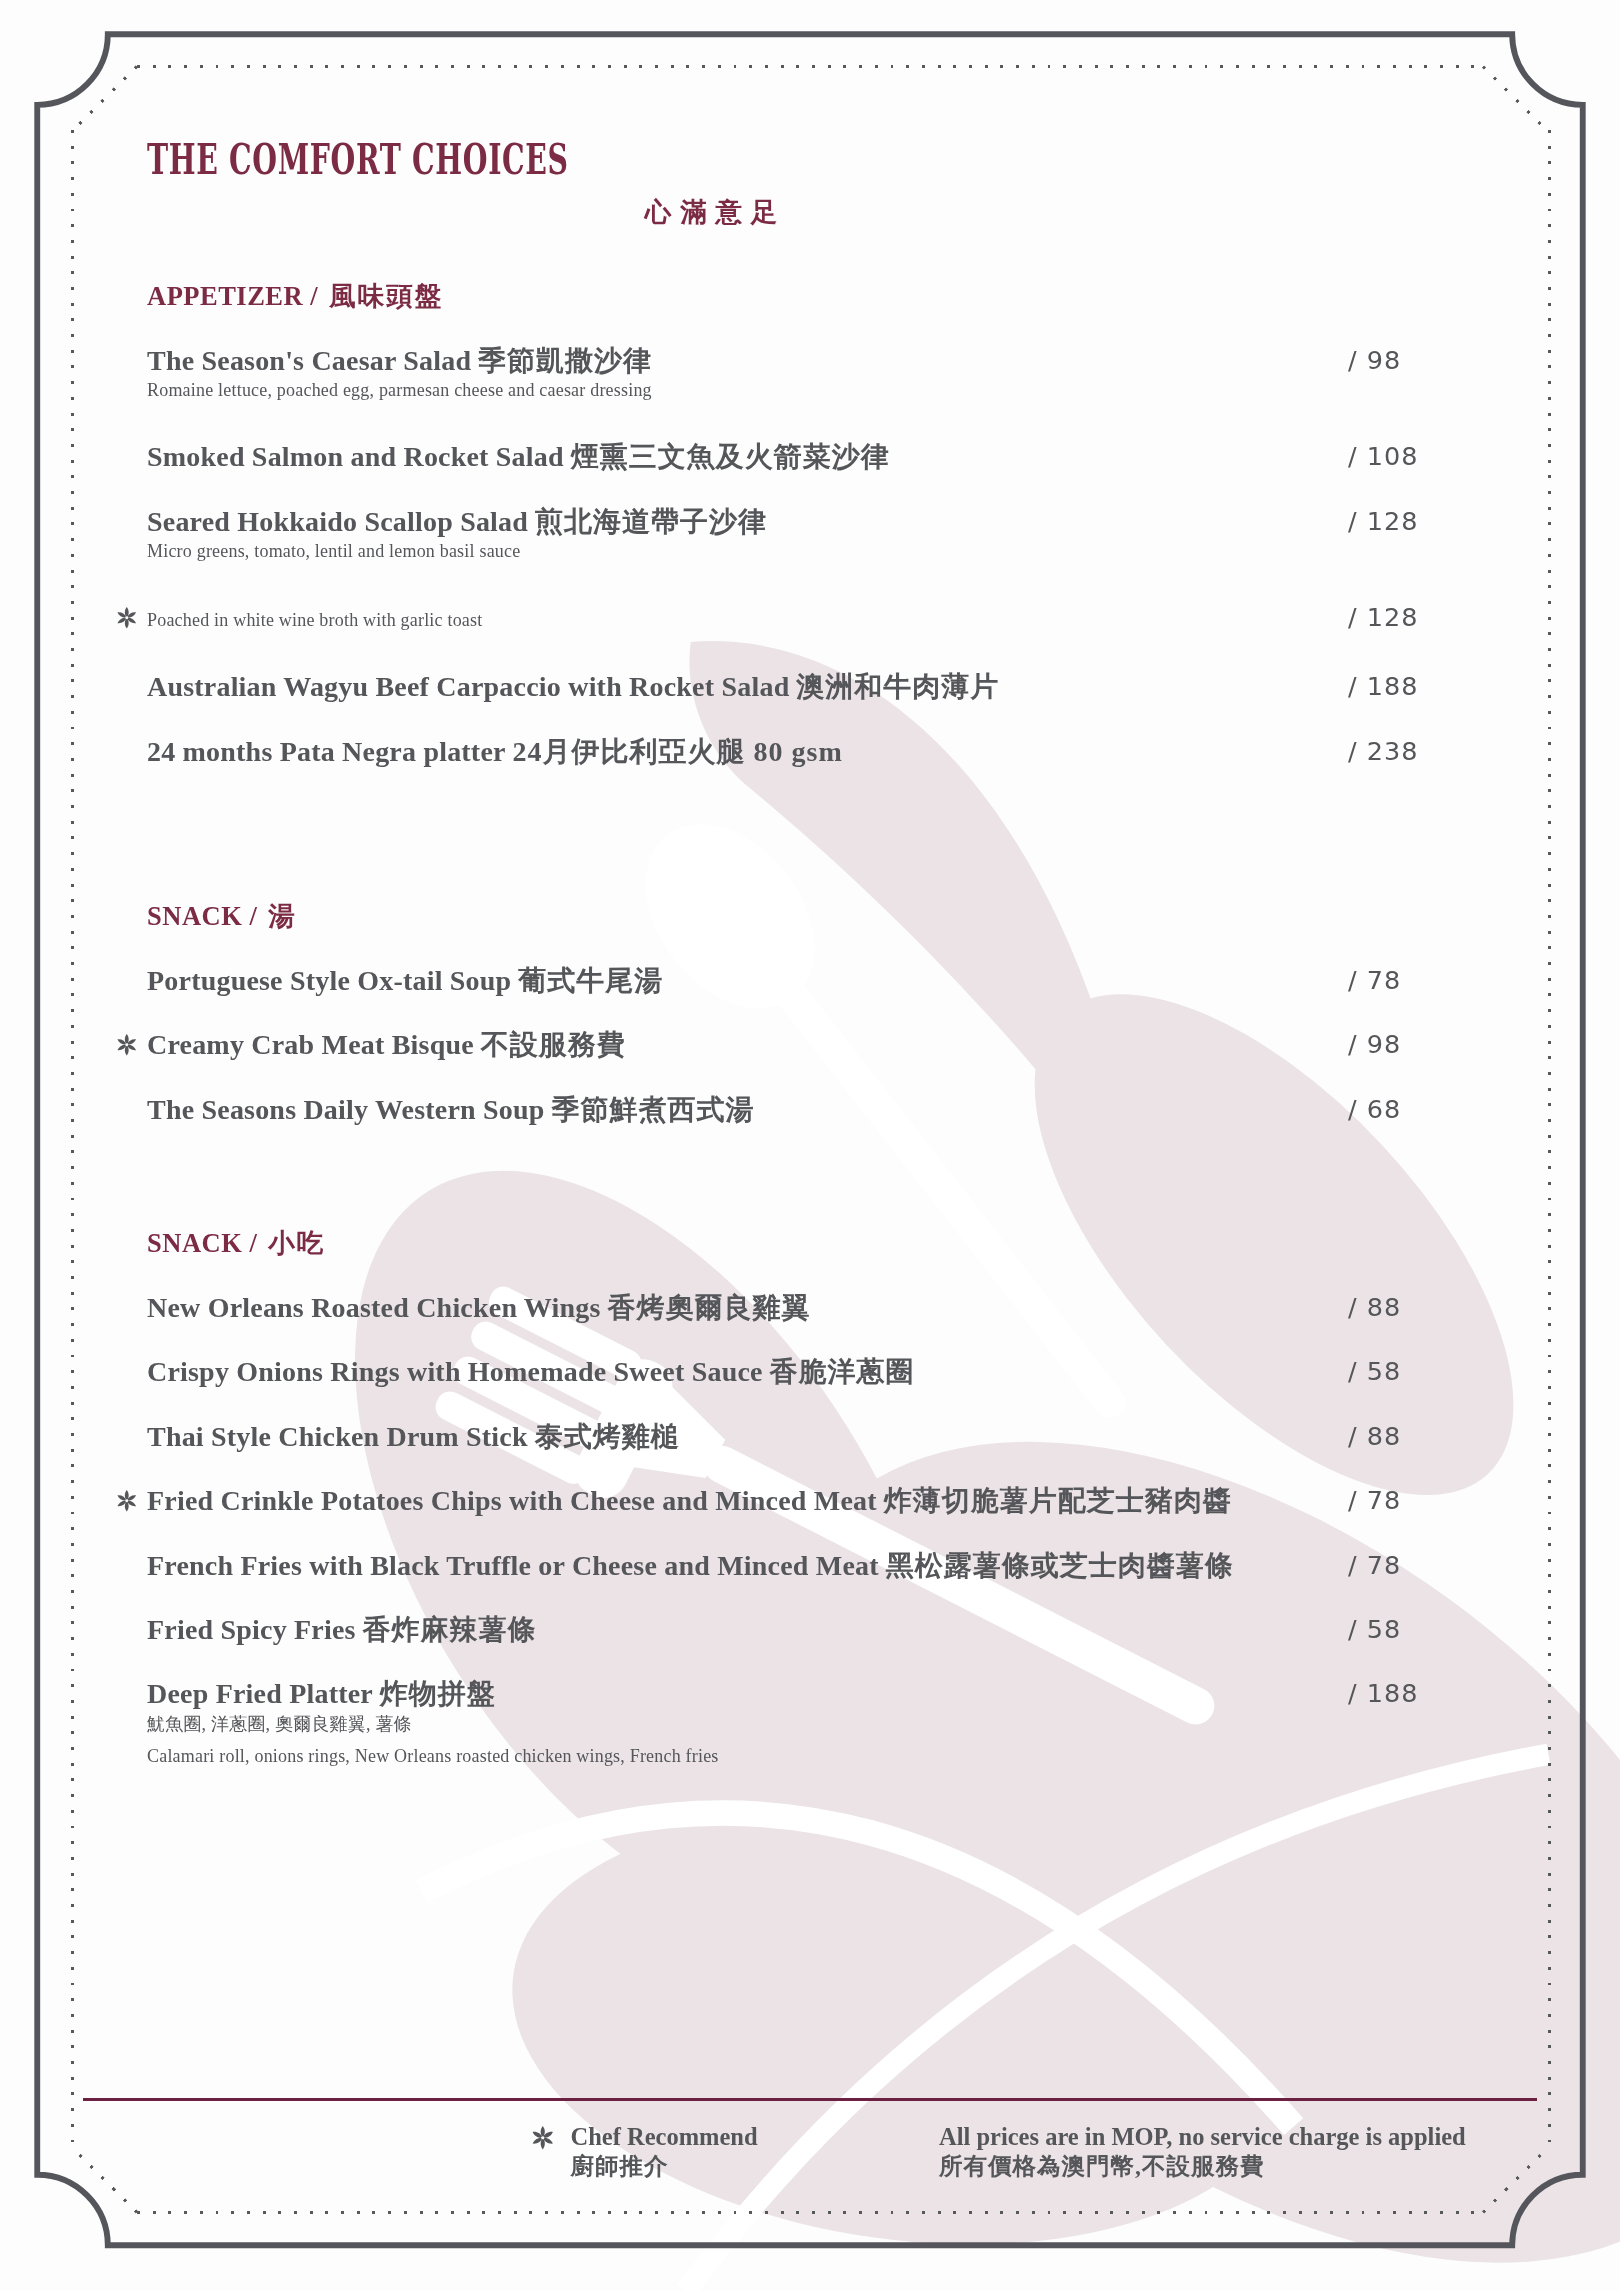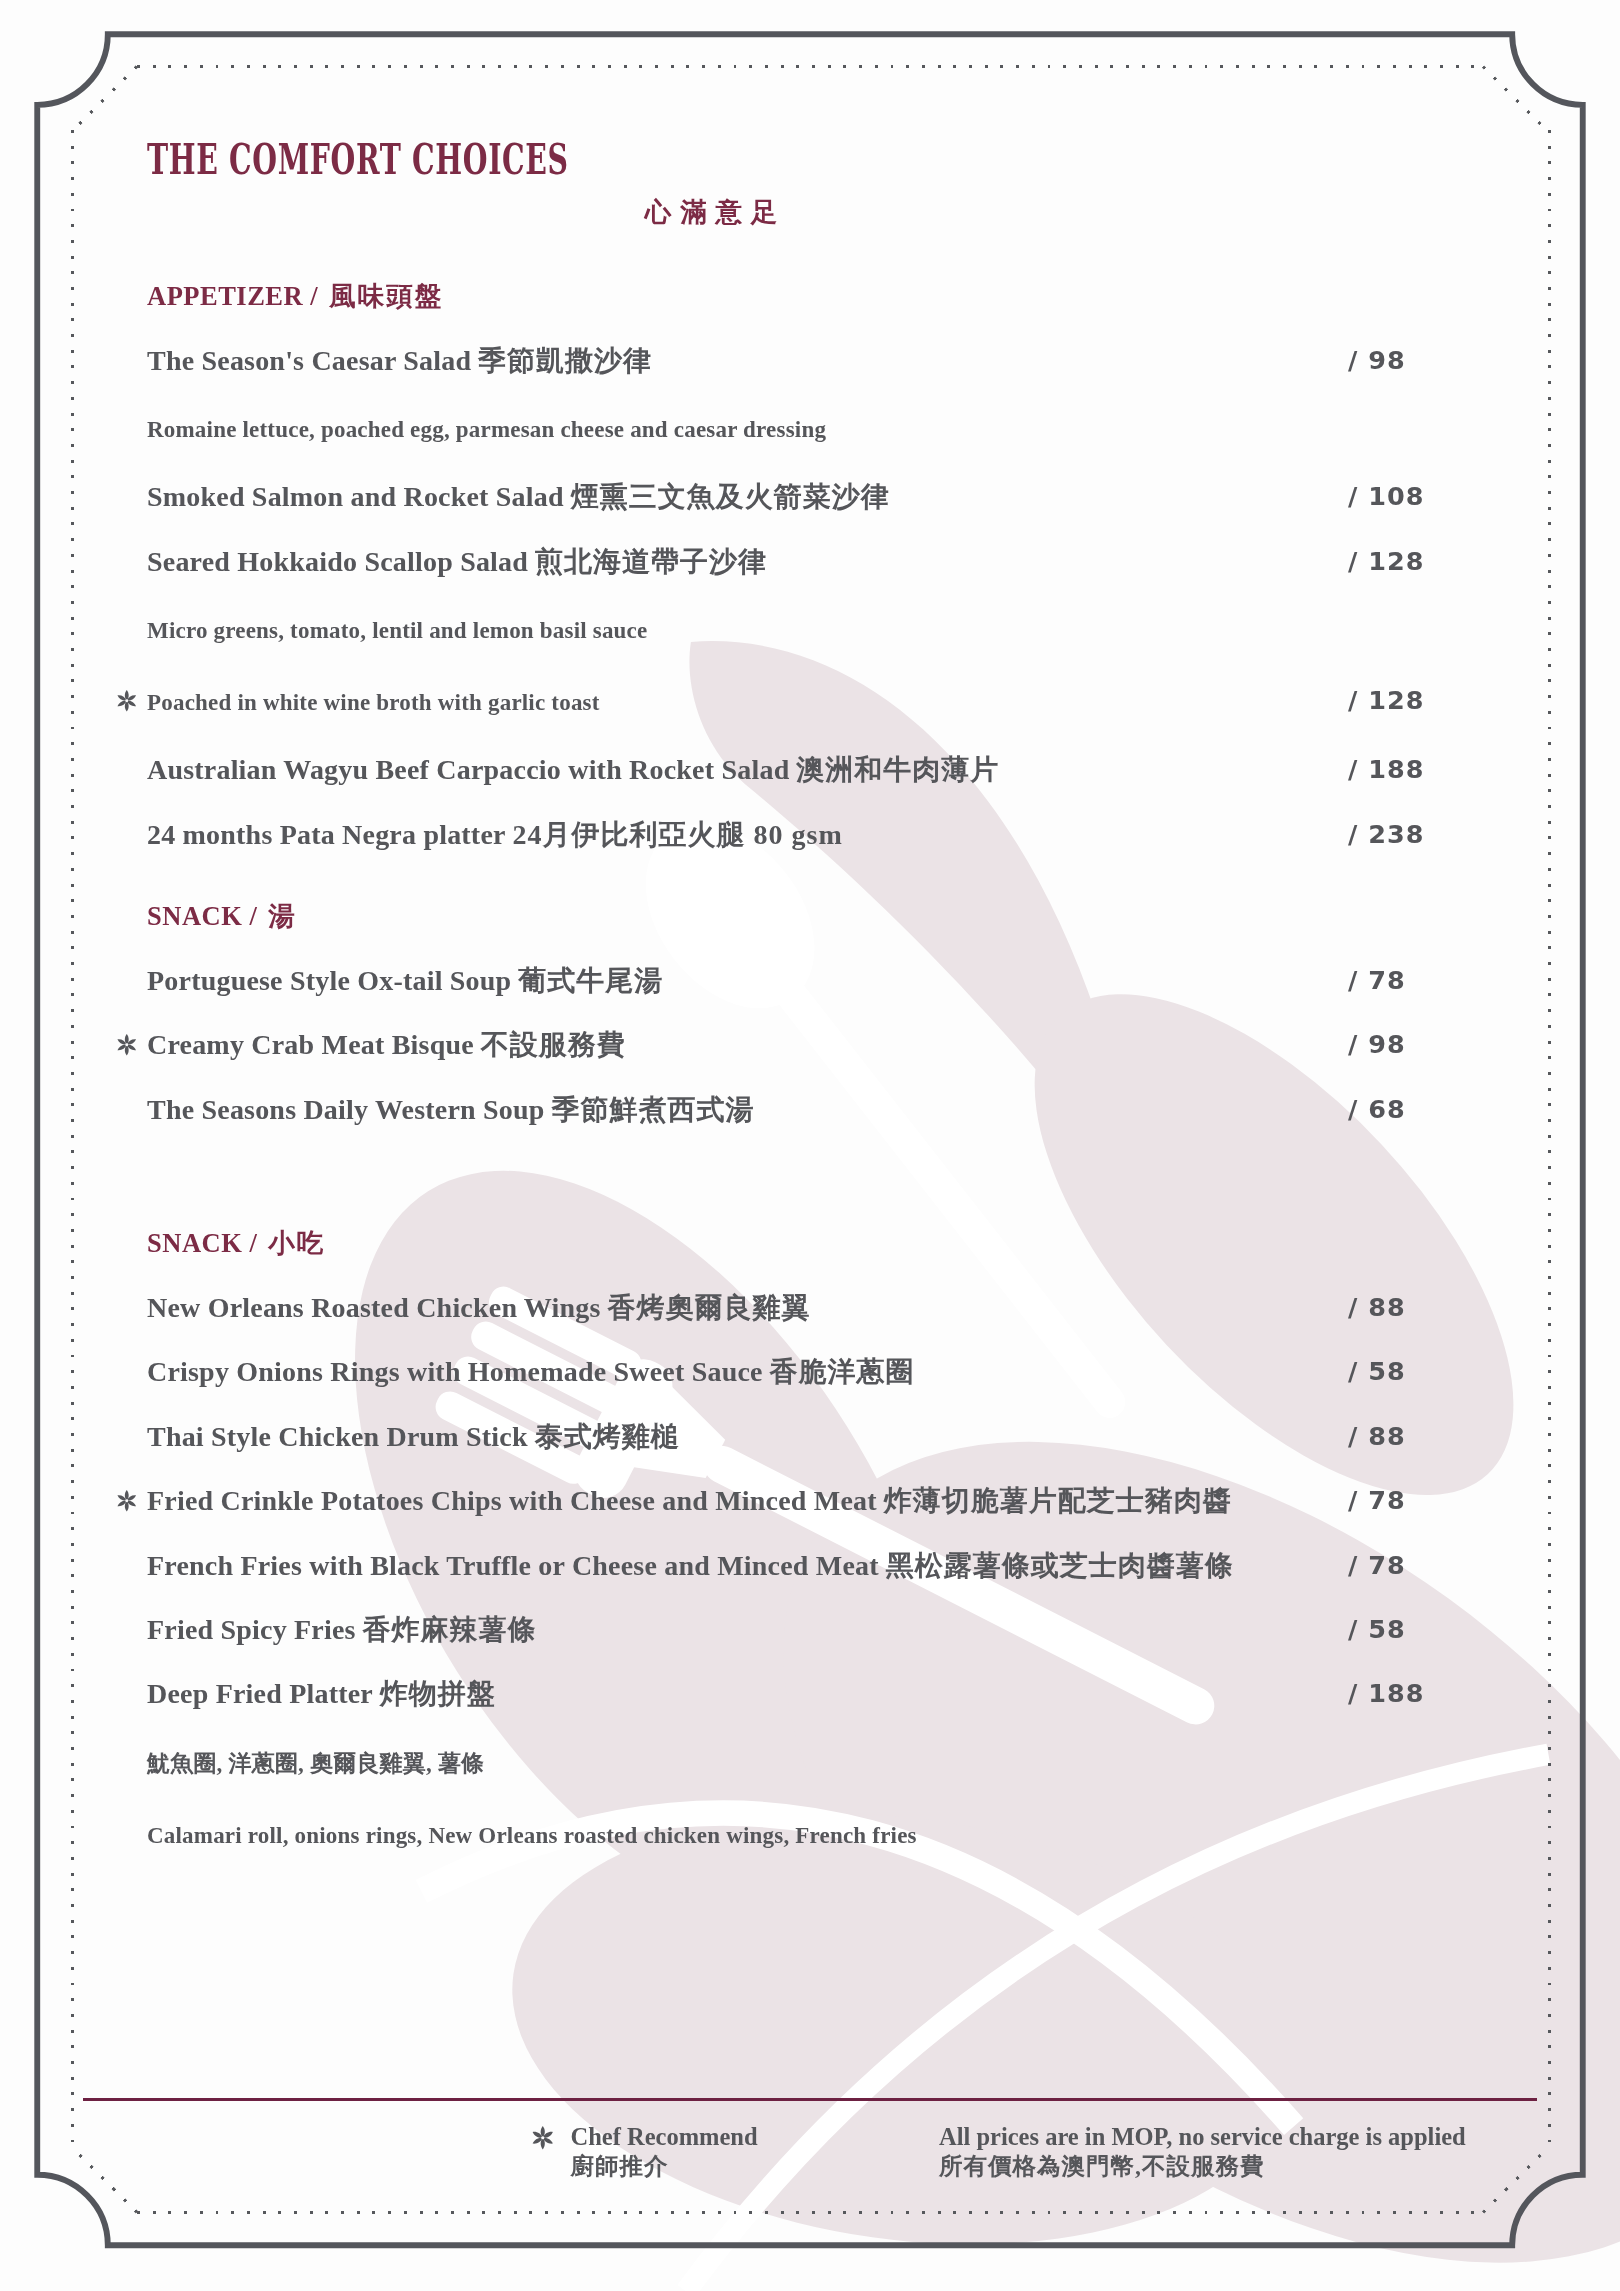--- a/index.html
+++ b/index.html
@@ -42,25 +42,25 @@
   }
   .subtitle{margin-top:11.8px;font-weight:bold;font-size:26.5px;color:var(--maroon);letter-spacing:8.8px;}
   
   .section{position:absolute;left:147px;width:1333px;z-index:2;}
   .sec0{top:282px;} .sec1{top:902px;} .sec2{top:1229px;}
   .sec-heading{font-size:26.5px;line-height:29px;font-weight:bold;color:var(--maroon);margin:0 0 36px 0;letter-spacing:0.5px;}
   .sec-heading .hzh{font-weight:600;margin-left:3.9px;letter-spacing:2px;}
   .item{position:relative;margin-bottom:37px;}
   .iname{font-size:28px;line-height:27.4px;font-weight:bold;letter-spacing:0.2px;}
   .iname .zh{margin-left:6.9px;font-weight:600;letter-spacing:1px;}
-  .idesc{font-size:23px;line-height:32px;font-weight:bold;letter-spacing:0.2px;margin-top:40px;}
+  .idesc{font-size:18px;line-height:32px;font-weight:normal;letter-spacing:0.2px;}
   .price{
     position:absolute;left:1201px;top:0;line-height:27.4px;
     font-family:"DejaVu Sans","Liberation Sans",sans-serif;
-    font-weight:bold;font-size:25.5px;color:var(--gray);letter-spacing:1px;white-space:nowrap;
+    font-weight:normal;font-size:25.5px;color:var(--gray);letter-spacing:1px;white-space:nowrap;
   }
   .chef{position:absolute;left:-32px;top:2px;width:23.5px;height:23.5px;}
   .chef svg,.legend-icon svg{display:block;width:100%;height:100%;}
   .flower{fill:var(--gray);}
   
   .footer-rule{position:absolute;left:83px;top:2098px;width:1454px;height:2.9px;background:var(--rule);z-index:2;}
   .legend{position:absolute;left:530px;top:2123px;display:flex;gap:15px;z-index:2;}
   .legend-icon{width:25.5px;height:25.5px;margin-top:2px;}
   .legend .en,.notes .en{font-size:24.5px;line-height:28px;font-weight:bold;color:var(--gray);}
   .legend .zh,.notes .zh{font-size:23.5px;line-height:30px;font-weight:600;color:var(--gray);letter-spacing:1px;}

